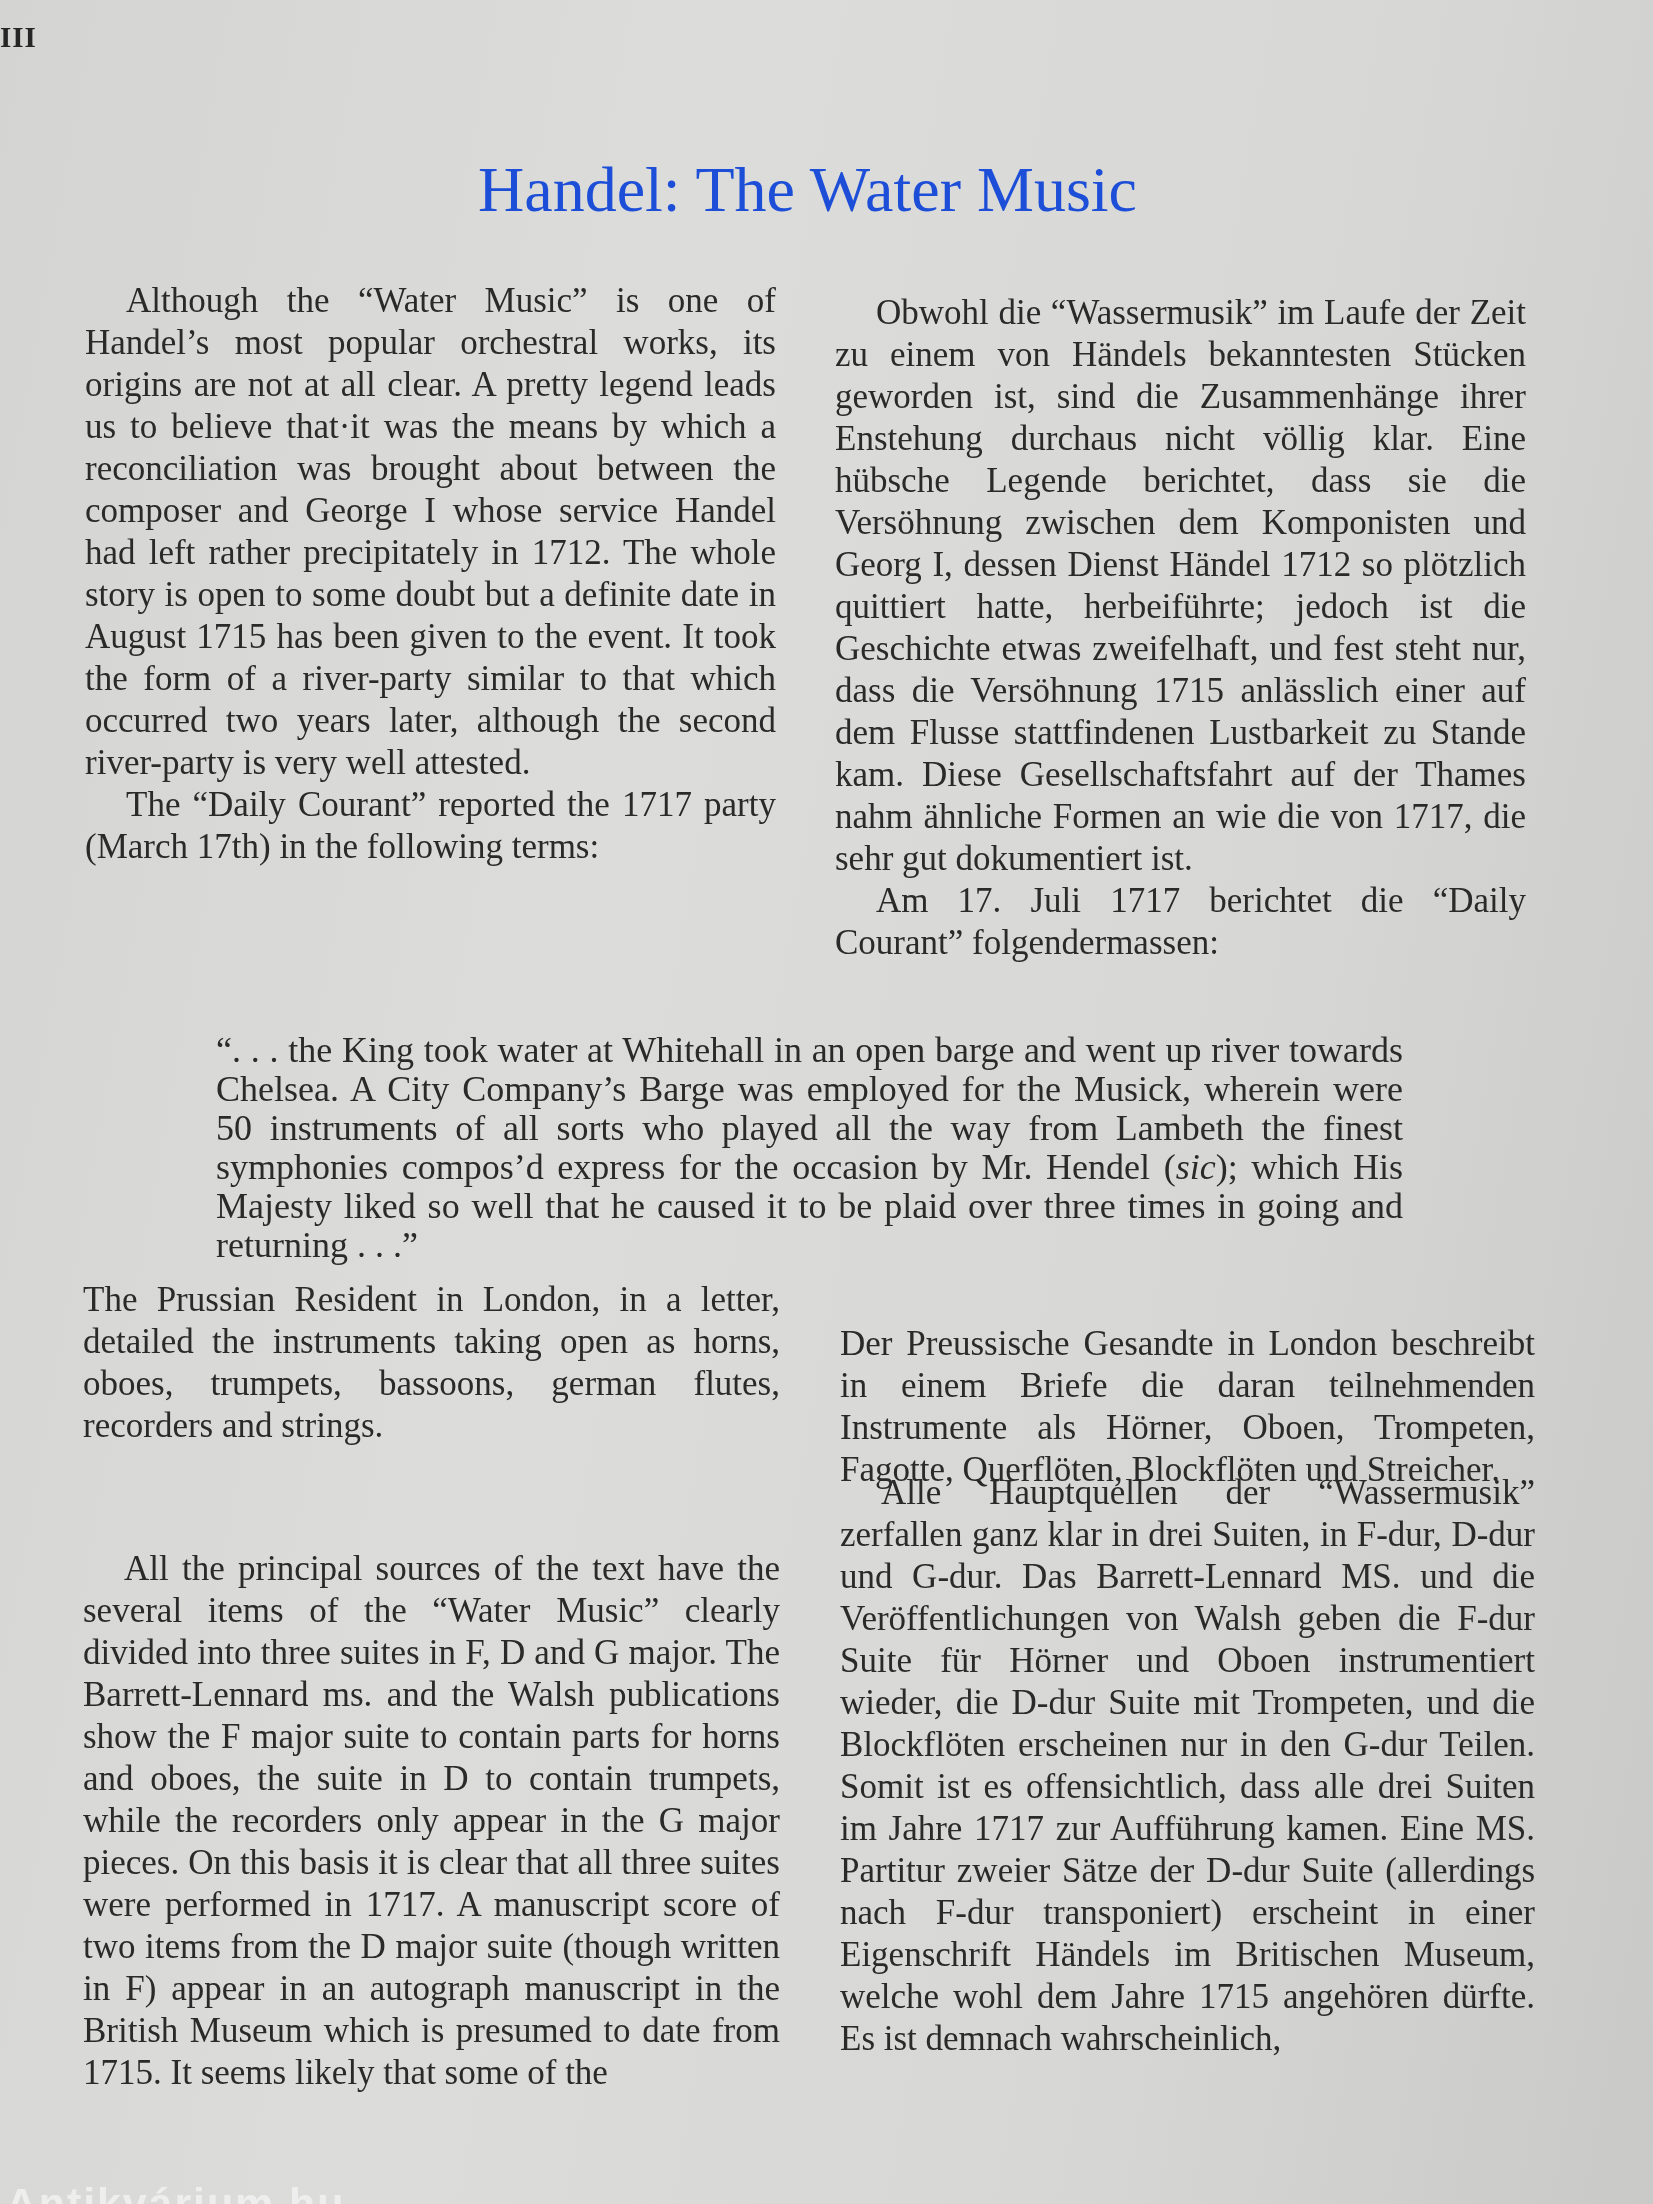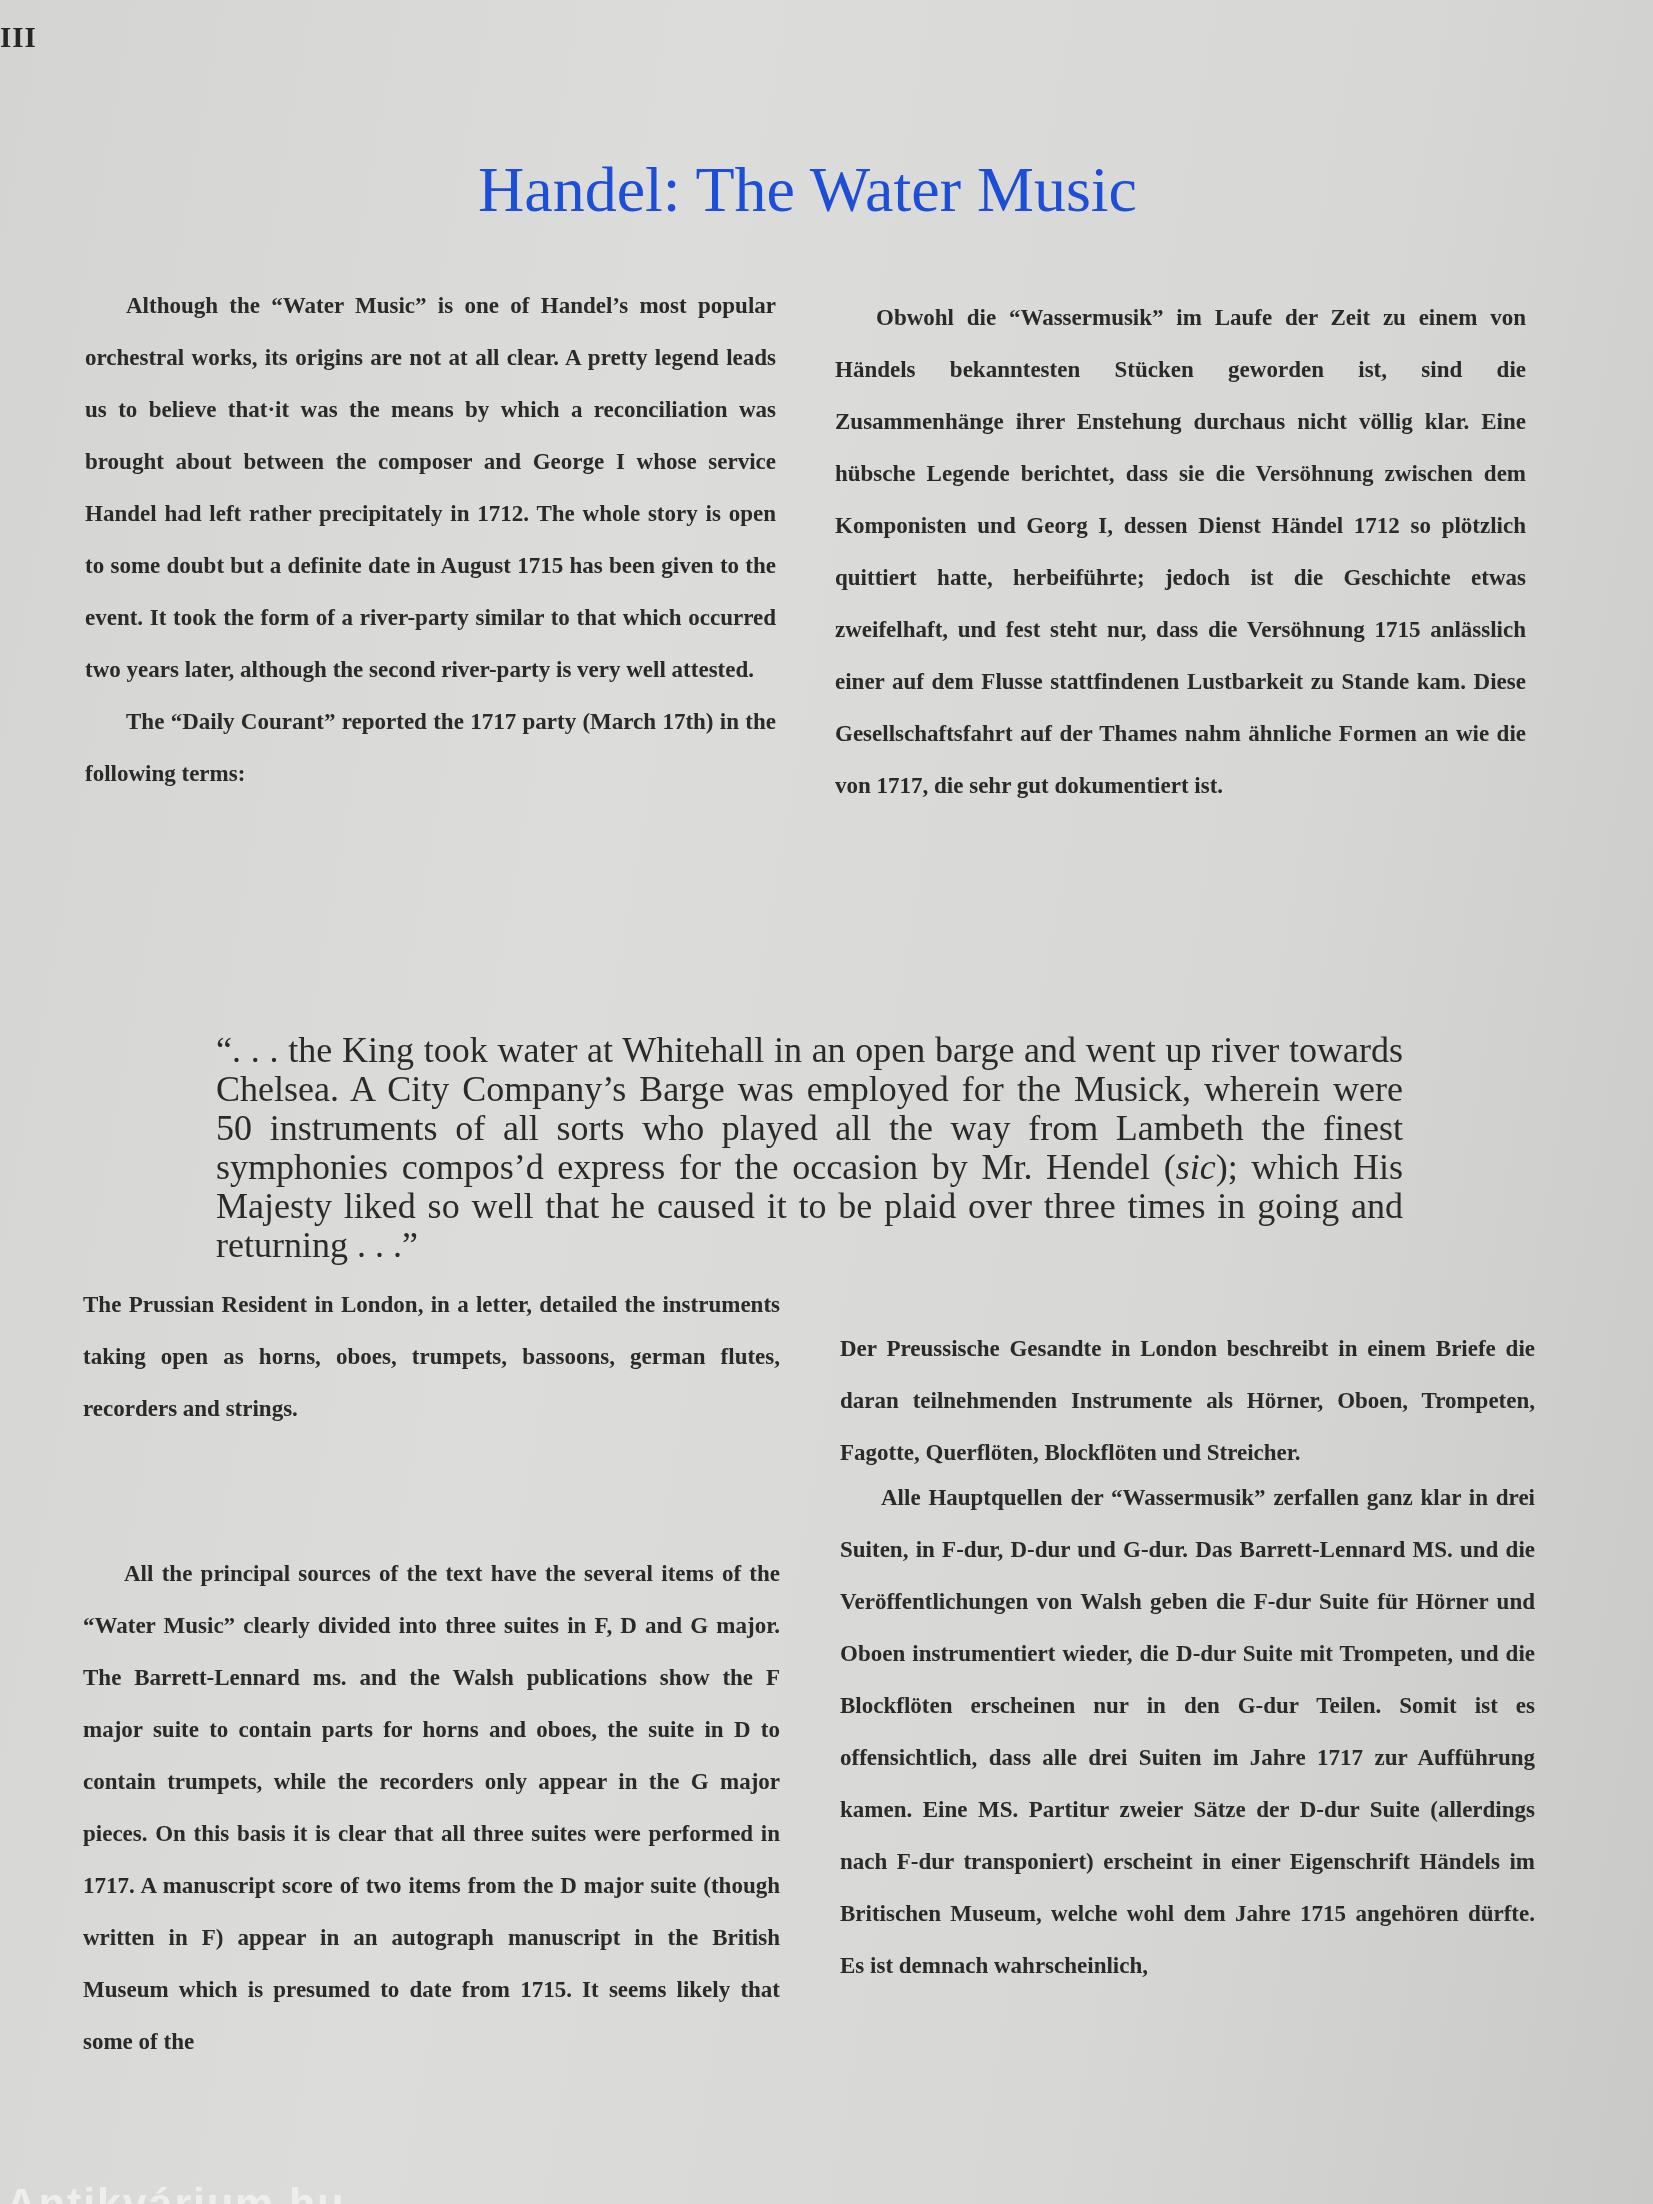--- a/index.html
+++ b/index.html
@@ -33,25 +33,24 @@
     width: 1615px;
     text-align: center;
     font-size: 64px;
     font-weight: normal;
     color: #1d4ed8;
     margin: 0;
     letter-spacing: 0px;
   }
   .col {
     position: absolute;
-    font-size: 23px;
-    line-height: 52px;
+    font-size: 35px;
+    line-height: 42px;
     text-align: justify;
     hyphens: manual;
-    font-weight: bold;
   }
   .col p {
     margin: 0;
   }
   .indent {
     text-indent: 41px;
   }
   .col-en-1 { left: 85px; top: 280px; width: 691px; }
   .col-de-1 { left: 835px; top: 292px; width: 691px; }
   .quote {
@@ -89,20 +88,21 @@
 
   <h1 class="title">Handel: The Water Music</h1>
 
   <div class="col col-en-1">
     <p class="indent">Although the “Water Music” is one of Handel’s most popular orchestral works, its origins are not at all clear. A pretty legend leads us to believe that·it was the means by which a reconciliation was brought about between the com­poser and George I whose service Handel had left rather precipitately in 1712. The whole story is open to some doubt but a definite date in August 1715 has been given to the event. It took the form of a river-party similar to that which occurred two years later, although the second river-party is very well attested.</p>
     <p class="indent">The “Daily Courant” reported the 1717 party (March 17th) in the following terms:</p>
   </div>
 
   <div class="col col-de-1">
     <p class="indent">Obwohl die “Wassermusik” im Laufe der Zeit zu einem von Händels be­kanntesten Stücken geworden ist, sind die Zusammenhänge ihrer Enstehung durchaus nicht völlig klar. Eine hübsche Legende berichtet, dass sie die Versöhnung zwischen dem Kom­ponisten und Georg I, dessen Dienst Händel 1712 so plötzlich quittiert hatte, herbeiführte; jedoch ist die Geschichte etwas zweifelhaft, und fest steht nur, dass die Versöhnung 1715 anlässlich einer auf dem Flusse stattfindenen Lustbarkeit zu Stande kam. Diese Gesellschaftsfahrt auf der Thames nahm ähnliche Formen an wie die von 1717, die sehr gut dokumentiert ist.</p>
+    <p class="indent">Am 17. Juli 1717 berichtet die “Daily Courant” folgendermassen:</p>
   </div>
 
   <div class="quote">
     <p><span>“. . . the King took water at Whitehall in an open barge and went up river towards Chelsea. A City Company’s Barge was employed for the Musick, wherein were 50 instruments of all sorts who played all the way from Lambeth the finest symphonies compos’d express for the occasion by Mr. Hendel (</span><em>sic</em><span>); which His Majesty liked so well that he caused it to be plaid over three times in going and returning . . .”</span></p>
   </div>
 
   <div class="col col-en-2">
     <p>The Prussian Resident in London, in a letter, detailed the instruments taking open as horns, oboes, trumpets, bas­soons, german flutes, recorders and strings.</p>
   </div>
   <div class="col col-en-3">

